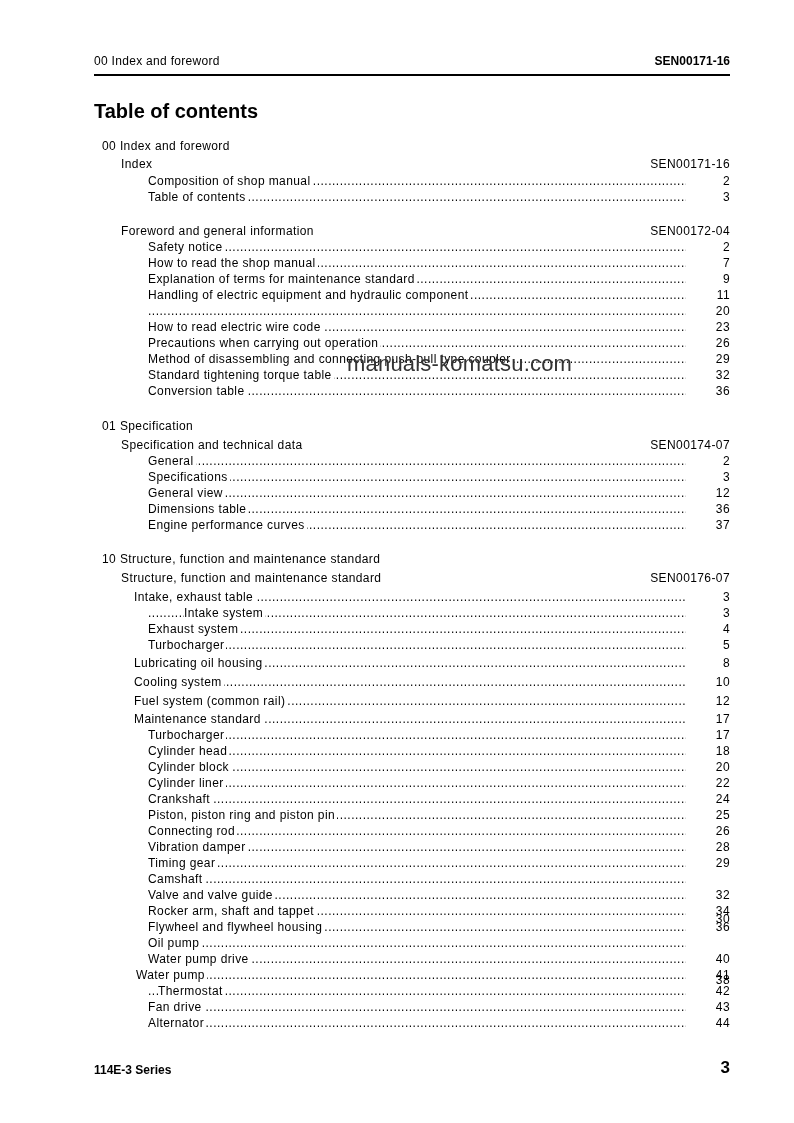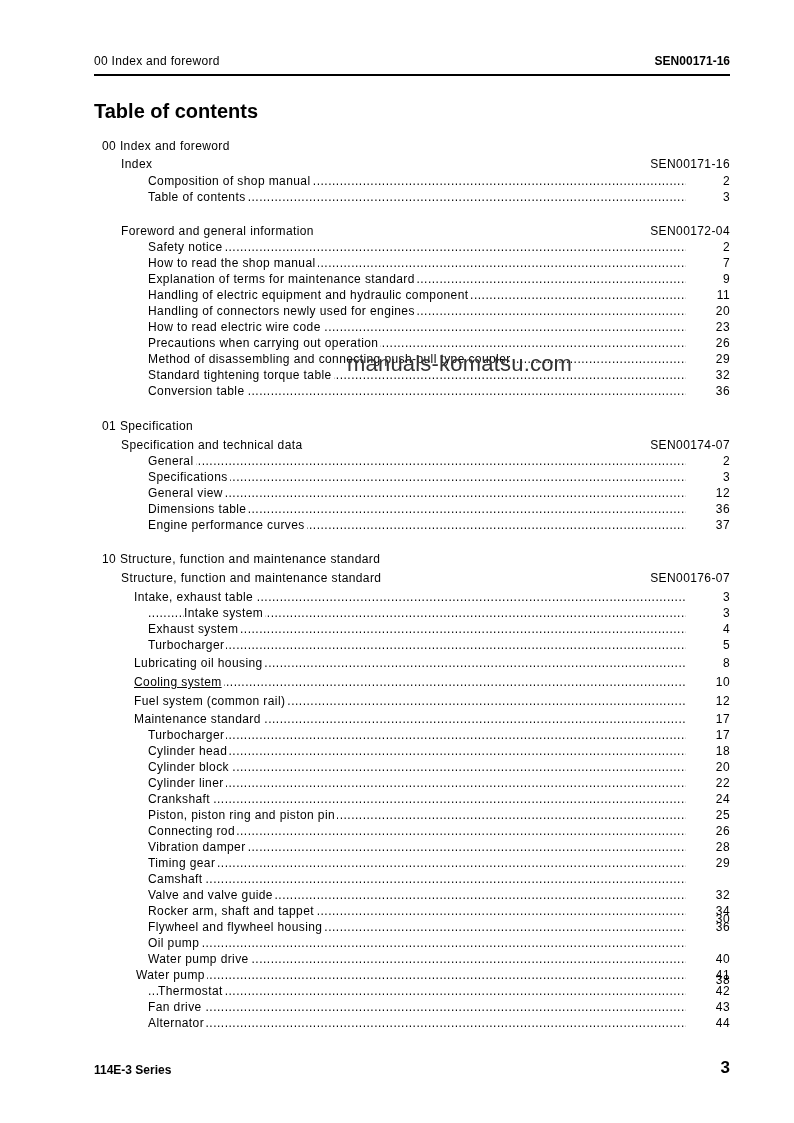--- a/index.html
+++ b/index.html
@@ -66,21 +66,20 @@
       <span class="label" style="left: 54px;">Explanation of terms for maintenance standard</span>
       <span class="dots" style="left: 54px;">............................................................................................................................................................................................................................................................................................................</span>
       <span class="page" style="right: 0px;">9</span>
     </div>
     <div class="row" style="top: 287px;">
       <span class="label" style="left: 54px;">Handling of electric equipment and hydraulic component</span>
       <span class="dots" style="left: 54px;">............................................................................................................................................................................................................................................................................................................</span>
       <span class="page" style="right: 0px;">11</span>
     </div>
     <div class="row" style="top: 303px;">
-      <span class="label" style="left: 54px;">Handling of connectors newly used for engines</span>
       <span class="dots" style="left: 54px;">............................................................................................................................................................................................................................................................................................................</span>
       <span class="page" style="right: 0px;">20</span>
     </div>
     <div class="row" style="top: 319px;">
       <span class="label" style="left: 54px;">How to read electric wire code</span>
       <span class="dots" style="left: 54px;">............................................................................................................................................................................................................................................................................................................</span>
       <span class="page" style="right: 0px;">23</span>
     </div>
     <div class="row" style="top: 335px;">
       <span class="label" style="left: 54px;">Precautions when carrying out operation</span>
@@ -160,21 +159,21 @@
       <span class="label" style="left: 54px;">Turbocharger</span>
       <span class="dots" style="left: 54px;">............................................................................................................................................................................................................................................................................................................</span>
       <span class="page" style="right: 0px;">5</span>
     </div>
     <div class="row" style="top: 655px;">
       <span class="label" style="left: 40px;">Lubricating oil housing</span>
       <span class="dots" style="left: 40px;">............................................................................................................................................................................................................................................................................................................</span>
       <span class="page" style="right: 0px;">8</span>
     </div>
     <div class="row" style="top: 674px;">
-      <span class="label" style="left: 40px; text-decoration: underline;">Cooling system</span>
+      <span class="label" style="left: 40px;">Cooling system</span>
       <span class="dots" style="left: 40px;">............................................................................................................................................................................................................................................................................................................</span>
       <span class="page" style="right: 0px;">10</span>
     </div>
     <div class="row" style="top: 693px;">
       <span class="label" style="left: 40px;">Fuel system (common rail)</span>
       <span class="dots" style="left: 40px;">............................................................................................................................................................................................................................................................................................................</span>
       <span class="page" style="right: 0px;">12</span>
     </div>
     <div class="row" style="top: 711px;">
       <span class="label" style="left: 40px;">Maintenance standard</span>

